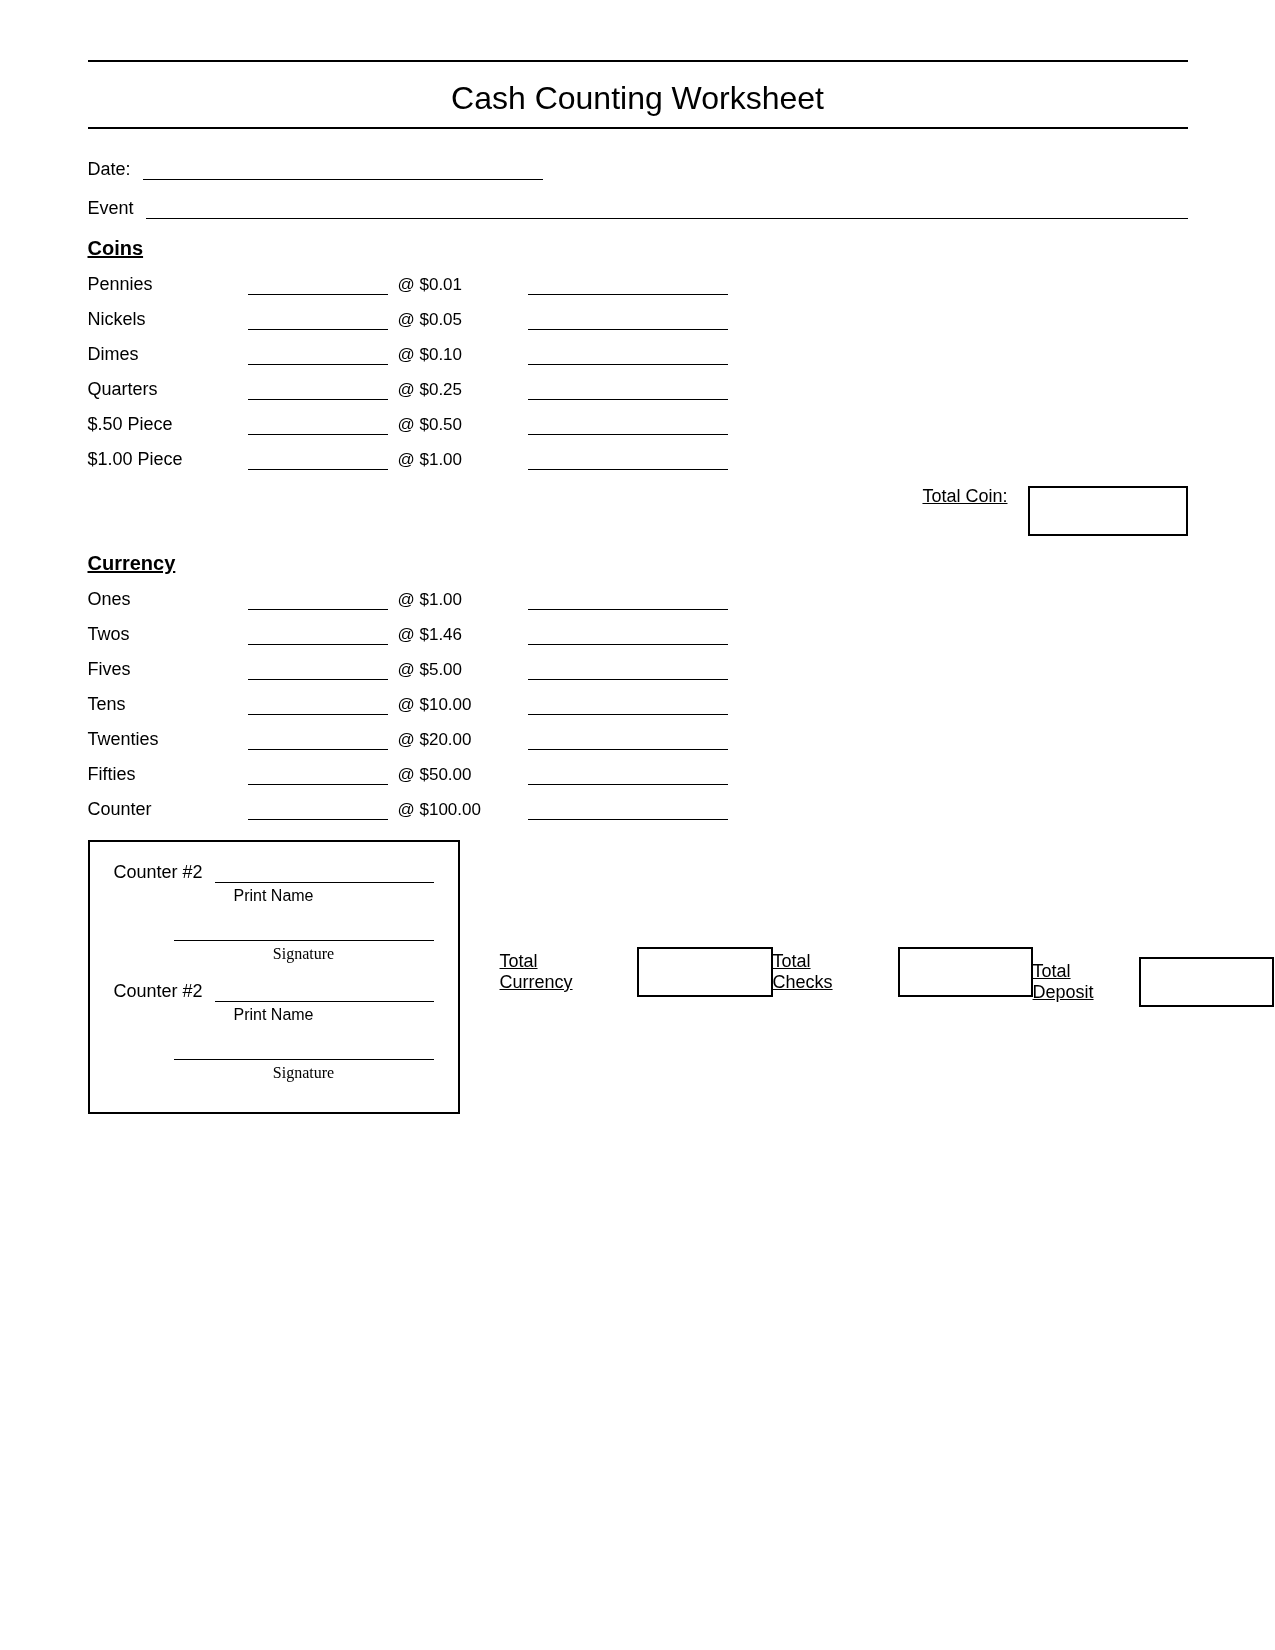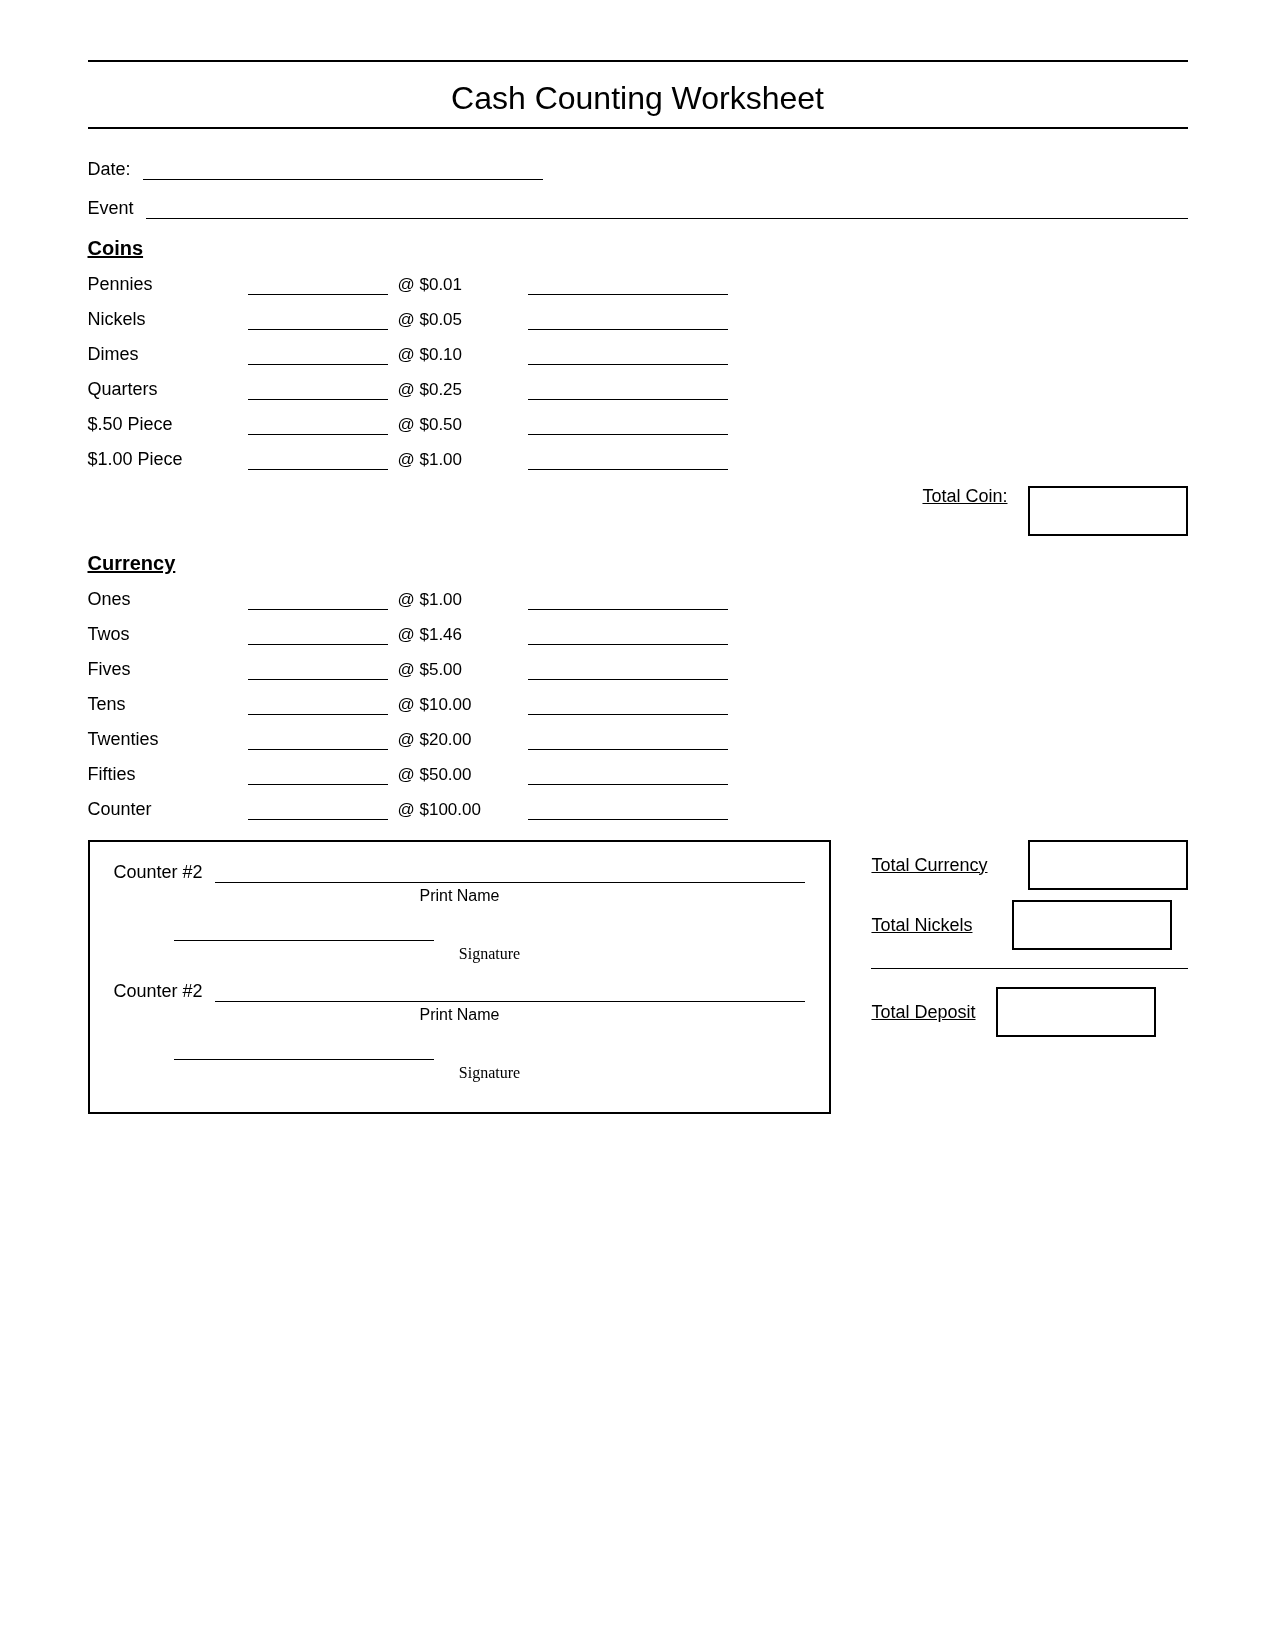--- a/index.html
+++ b/index.html
@@ -192,21 +192,21 @@
     }
 
     .dated-footer {
       text-align: right;
       font-size: 16px;
       margin-top: 40px;
     }
 
     .right-totals-area {
       display: flex;
-      flex-direction: column;
+      flex-direction: row;
     }
 
     .total-currency-row {
       display: flex;
       align-items: center;
       gap: 20px;
       margin-bottom: 10px;
     }
 
     .total-checks-row {
@@ -368,21 +368,21 @@
     </div>
 
     <div class="right-totals-area">
 
       <div class="total-currency-row">
         <span class="right-total-label">Total Currency</span>
         <div class="right-total-box"></div>
       </div>
 
       <div class="total-checks-row">
-        <span class="right-total-label">Total Nickels</span>
+        <span class="right-total-label">Total Checks</span>
         <div class="right-total-box"></div>
       </div>
 
       <div class="right-separator"></div>
 
       <div class="total-deposit-row">
         <span class="right-total-label">Total Deposit</span>
         <div class="right-total-box"></div>
       </div>
 

